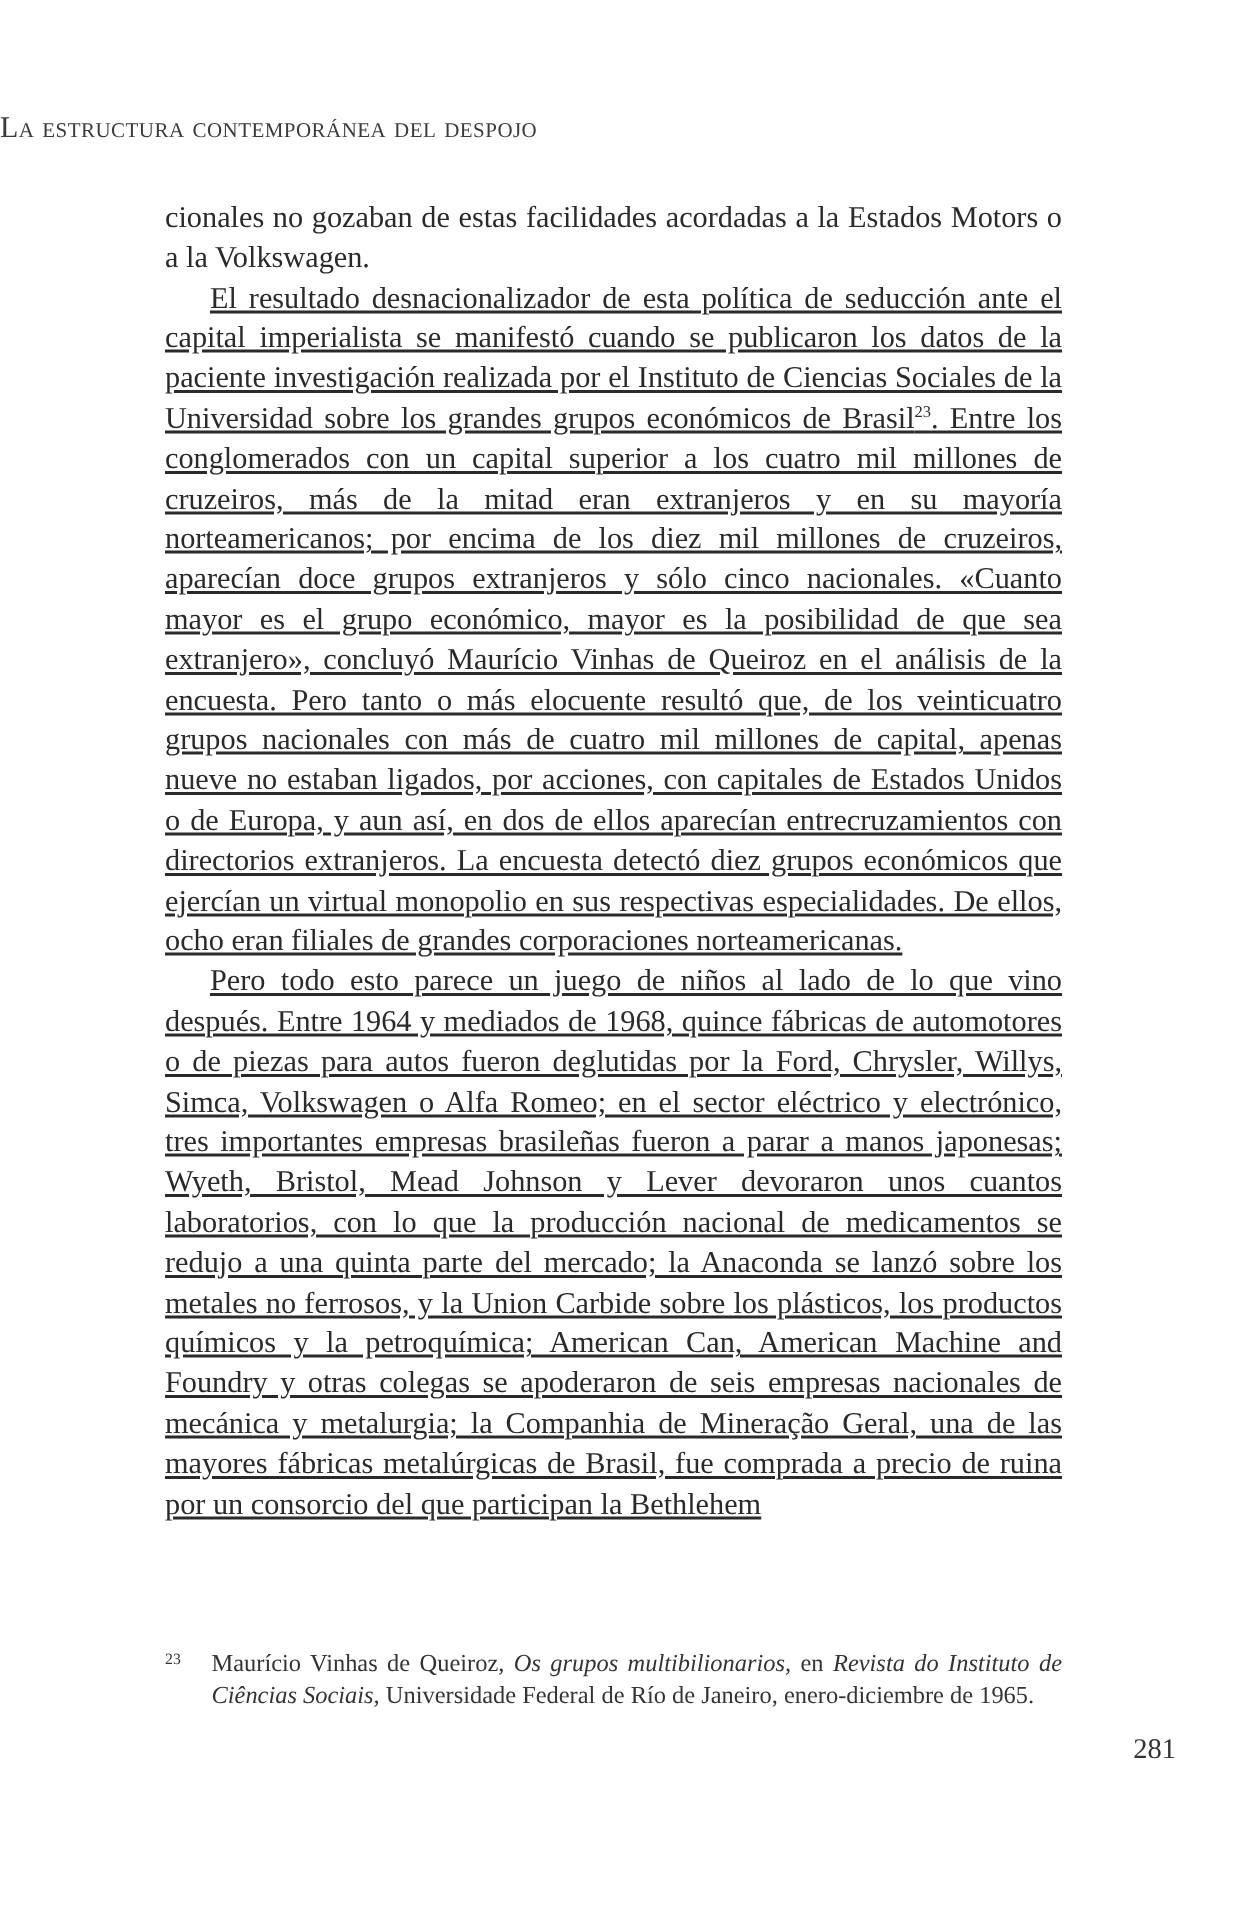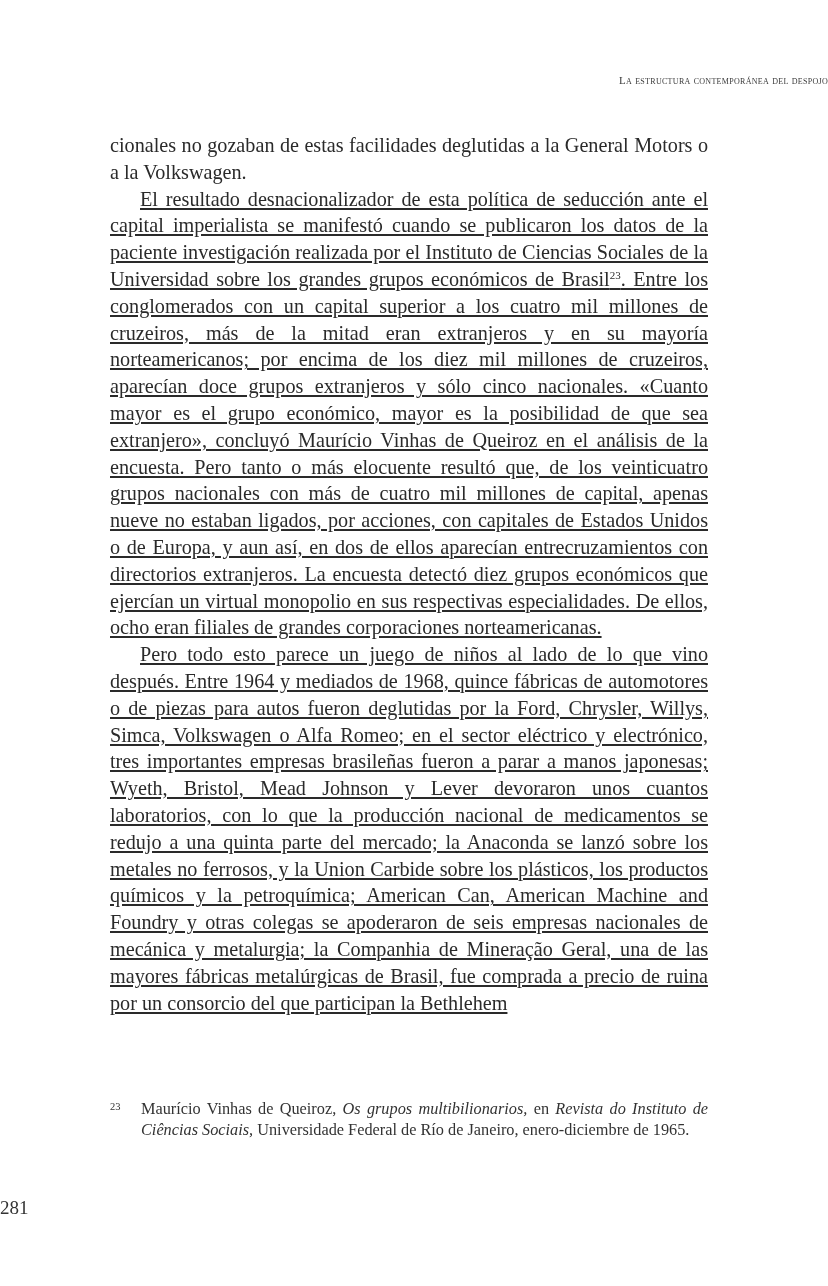--- a/index.html
+++ b/index.html
@@ -6,22 +6,22 @@
     body {
       width: 828px; height: 1286px;
       background: #ffffff;
       font-family: "Liberation Serif", "DejaVu Serif", serif;
       color: #2a2a2a;
       position: relative;
       overflow: hidden;
     }
     .running-head {
       position: absolute; top: 74px; left: 0; width: 828px;
-      text-align: right;
-      font-size: 11px;
+      text-align: left;
+      font-size: 20px;
       font-variant: small-caps;
       letter-spacing: 0.3px;
       color: #3a3a3a;
     }
     .body-text {
       position: absolute; top: 132px; left: 110px; width: 598px;
       font-size: 20.2px;
       line-height: 26.8px;
       text-align: justify;
       hyphens: manual;
@@ -34,31 +34,31 @@
       font-size: 16.3px; line-height: 21px; color: #333;
     }
     .footnote .fn-num {
       position: absolute; left: 0; top: -2px; font-size: 10.5px;
     }
     .footnote .fn-text {
       margin-left: 31px; text-align: justify;
     }
     .footnote i { font-style: italic; }
     .page-number {
-      position: absolute; top: 1197px; left: 0; width: 784px;
-      text-align: left; font-size: 19px; color: #333;
+      position: absolute; top: 1156px; left: 0; width: 784px;
+      text-align: right; font-size: 19px; color: #333;
     }
   </style>
 </head>
 <body>
 
 <div class="running-head">La estructura contemporánea del despojo</div>
 
 <div class="body-text">
-  <p>cionales no gozaban de estas facilidades deglutidas a la General Motors o a la Volkswagen.</p>
+  <p>cionales no gozaban de estas facilidades acordadas a la Estados Motors o a la Volkswagen.</p>
   <p class="indent"><span>El resultado desnacionalizador de esta política de seducción ante el capital imperialista se manifestó cuando se publicaron los datos de la paciente investigación realizada por el Instituto de Ciencias Sociales de la Universidad sobre los grandes grupos económicos de Brasil</span><sup class="fnref">23</sup><span>. Entre los conglomerados con un capital superior a los cuatro mil millones de cruzeiros, más de la mitad eran extranjeros y en su mayoría norteamericanos; por encima de los diez mil millones de cruzeiros, aparecían doce grupos extranjeros y sólo cinco nacionales. «Cuanto mayor es el grupo económico, mayor es la posibilidad de que sea extranjero», concluyó Maurício Vinhas de Queiroz en el análisis de la encuesta. Pero tanto o más elocuente resultó que, de los veinticuatro grupos nacionales con más de cuatro mil millones de capital, apenas nueve no estaban ligados, por acciones, con capitales de Estados Unidos o de Europa, y aun así, en dos de ellos aparecían entrecruzamientos con directorios extranjeros. La encuesta detectó diez grupos económicos que ejercían un virtual monopolio en sus respectivas especialidades. De ellos, ocho eran filiales de grandes corporaciones norteamericanas.</span></p>
   <p class="indent">Pero todo esto parece un juego de niños al lado de lo que vino después. Entre 1964 y mediados de 1968, quince fábricas de automotores o de piezas para autos fueron deglutidas por la Ford, Chrysler, Willys, Simca, Volkswagen o Alfa Romeo; en el sector eléctrico y electrónico, tres importantes empresas brasileñas fueron a parar a manos japonesas; Wyeth, Bristol, Mead Johnson y Lever devoraron unos cuantos laboratorios, con lo que la producción nacional de medicamentos se redujo a una quinta parte del mercado; la Anaconda se lanzó sobre los metales no ferrosos, y la Union Carbide sobre los plásticos, los productos químicos y la petroquímica; American Can, American Machine and Foundry y otras colegas se apoderaron de seis empresas nacionales de mecánica y metalurgia; la Companhia de Mineração Geral, una de las mayores fábricas metalúrgicas de Brasil, fue comprada a precio de ruina por un consorcio del que participan la Bethlehem</p>
 </div>
 
 <div class="footnote">
   <span class="fn-num">23</span>
   <div class="fn-text"><span>Maurício Vinhas de Queiroz, </span><i>Os grupos multibilionarios,</i><span> en </span><i>Revista do Instituto de Ciências Sociais,</i><span> Universidade Federal de Río de Janeiro, enero-diciembre de 1965.</span></div>
 </div>
 
 <div class="page-number">281</div>

